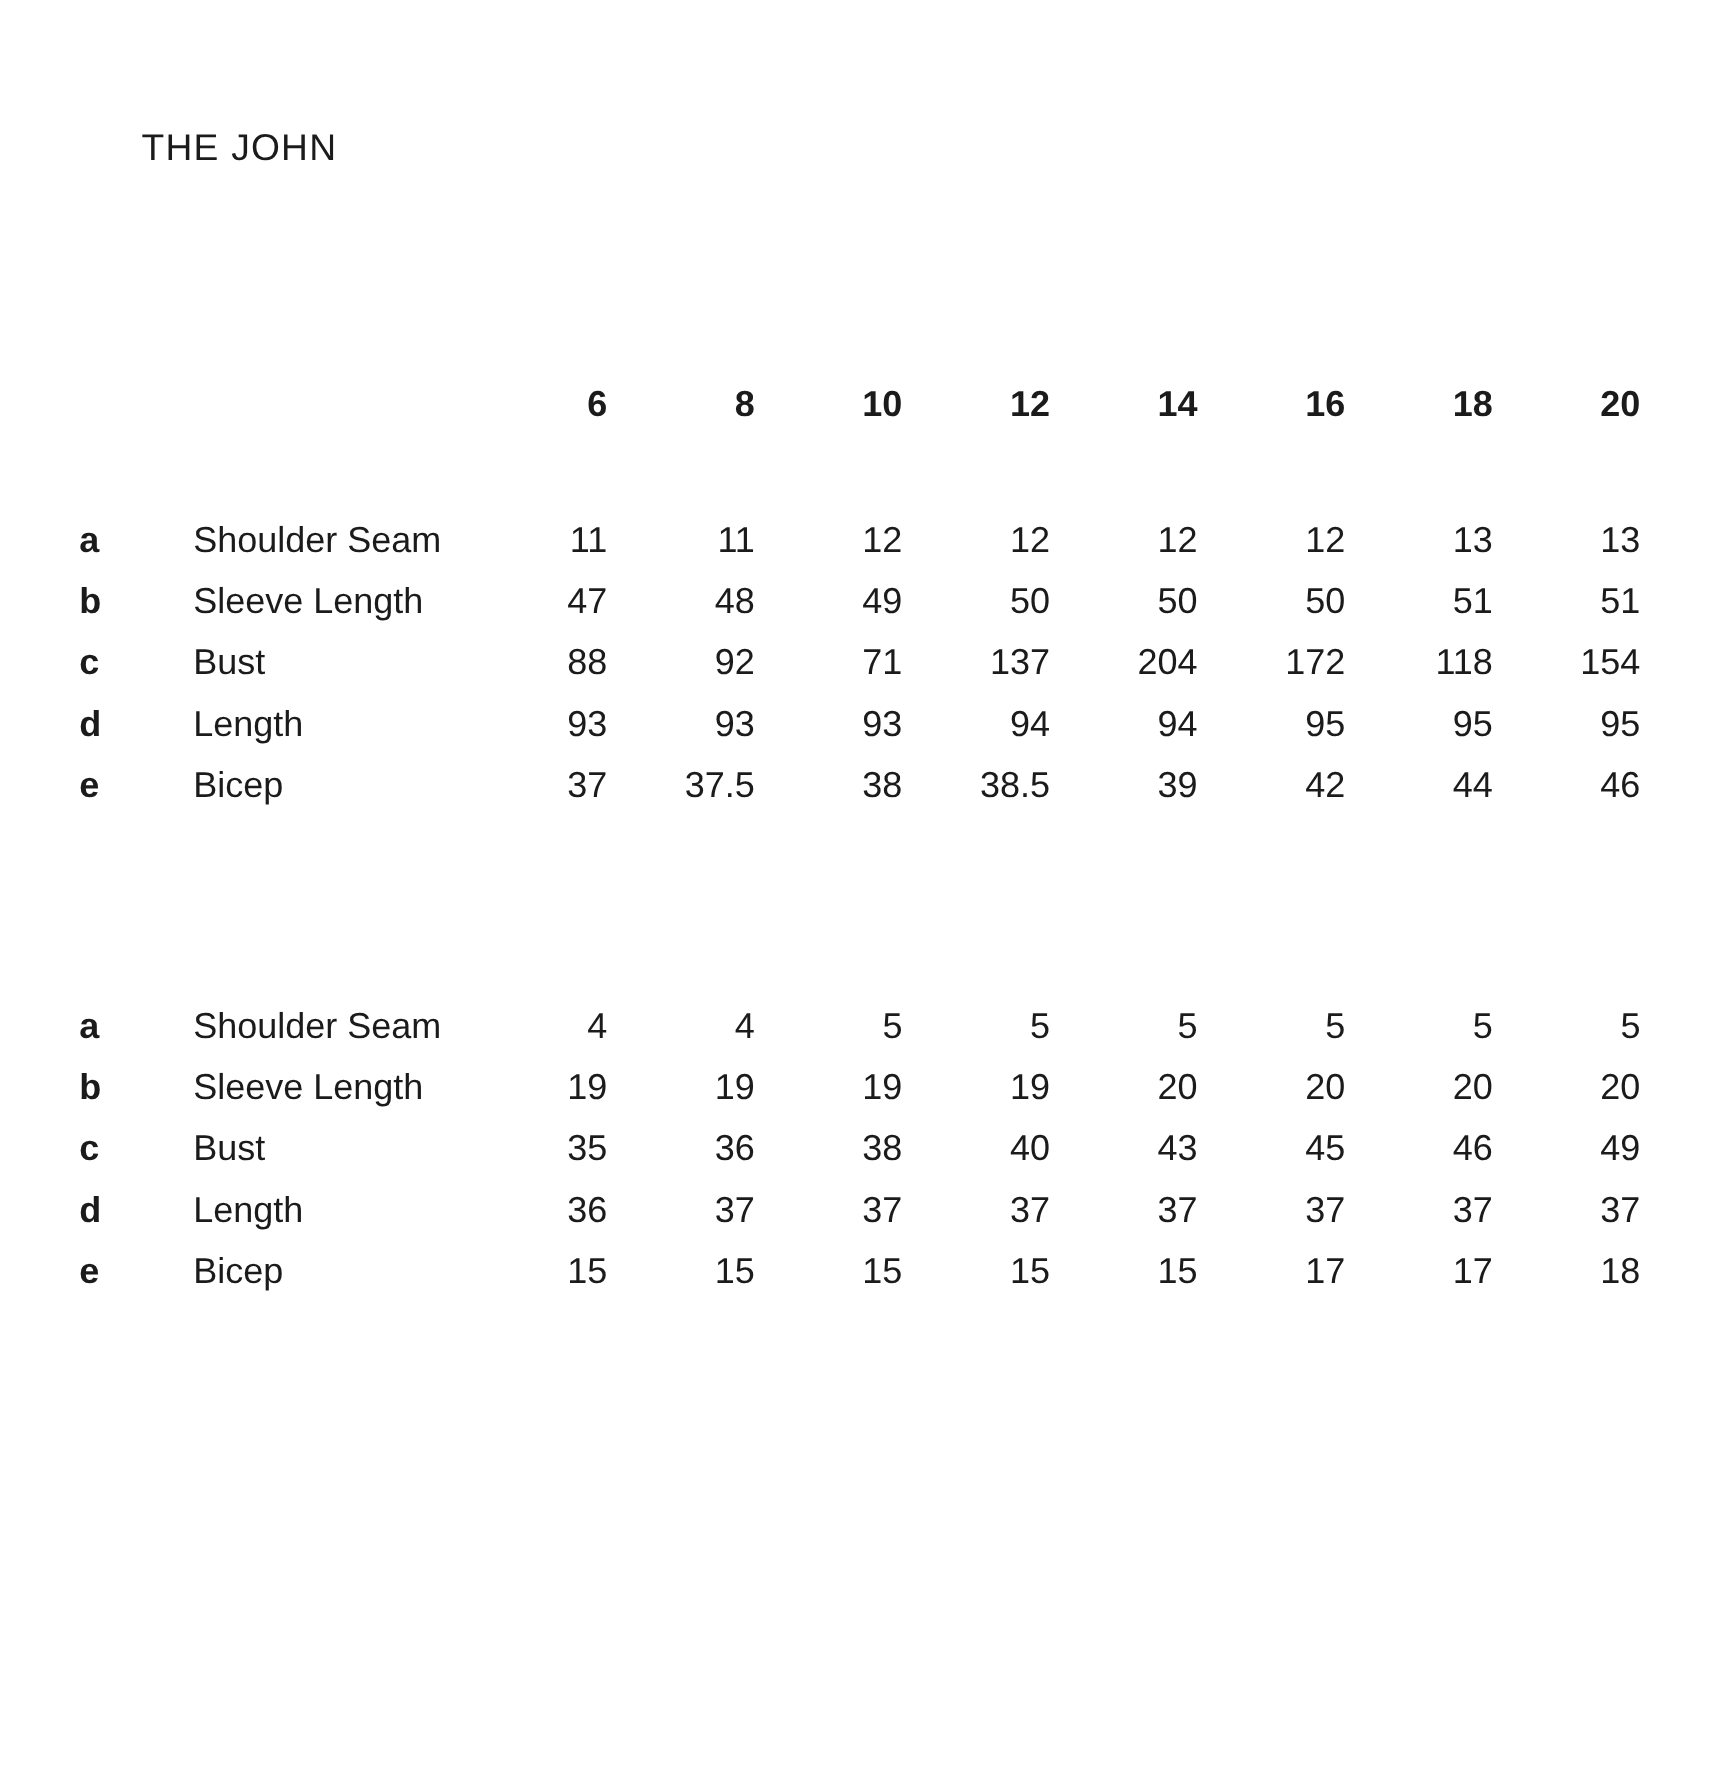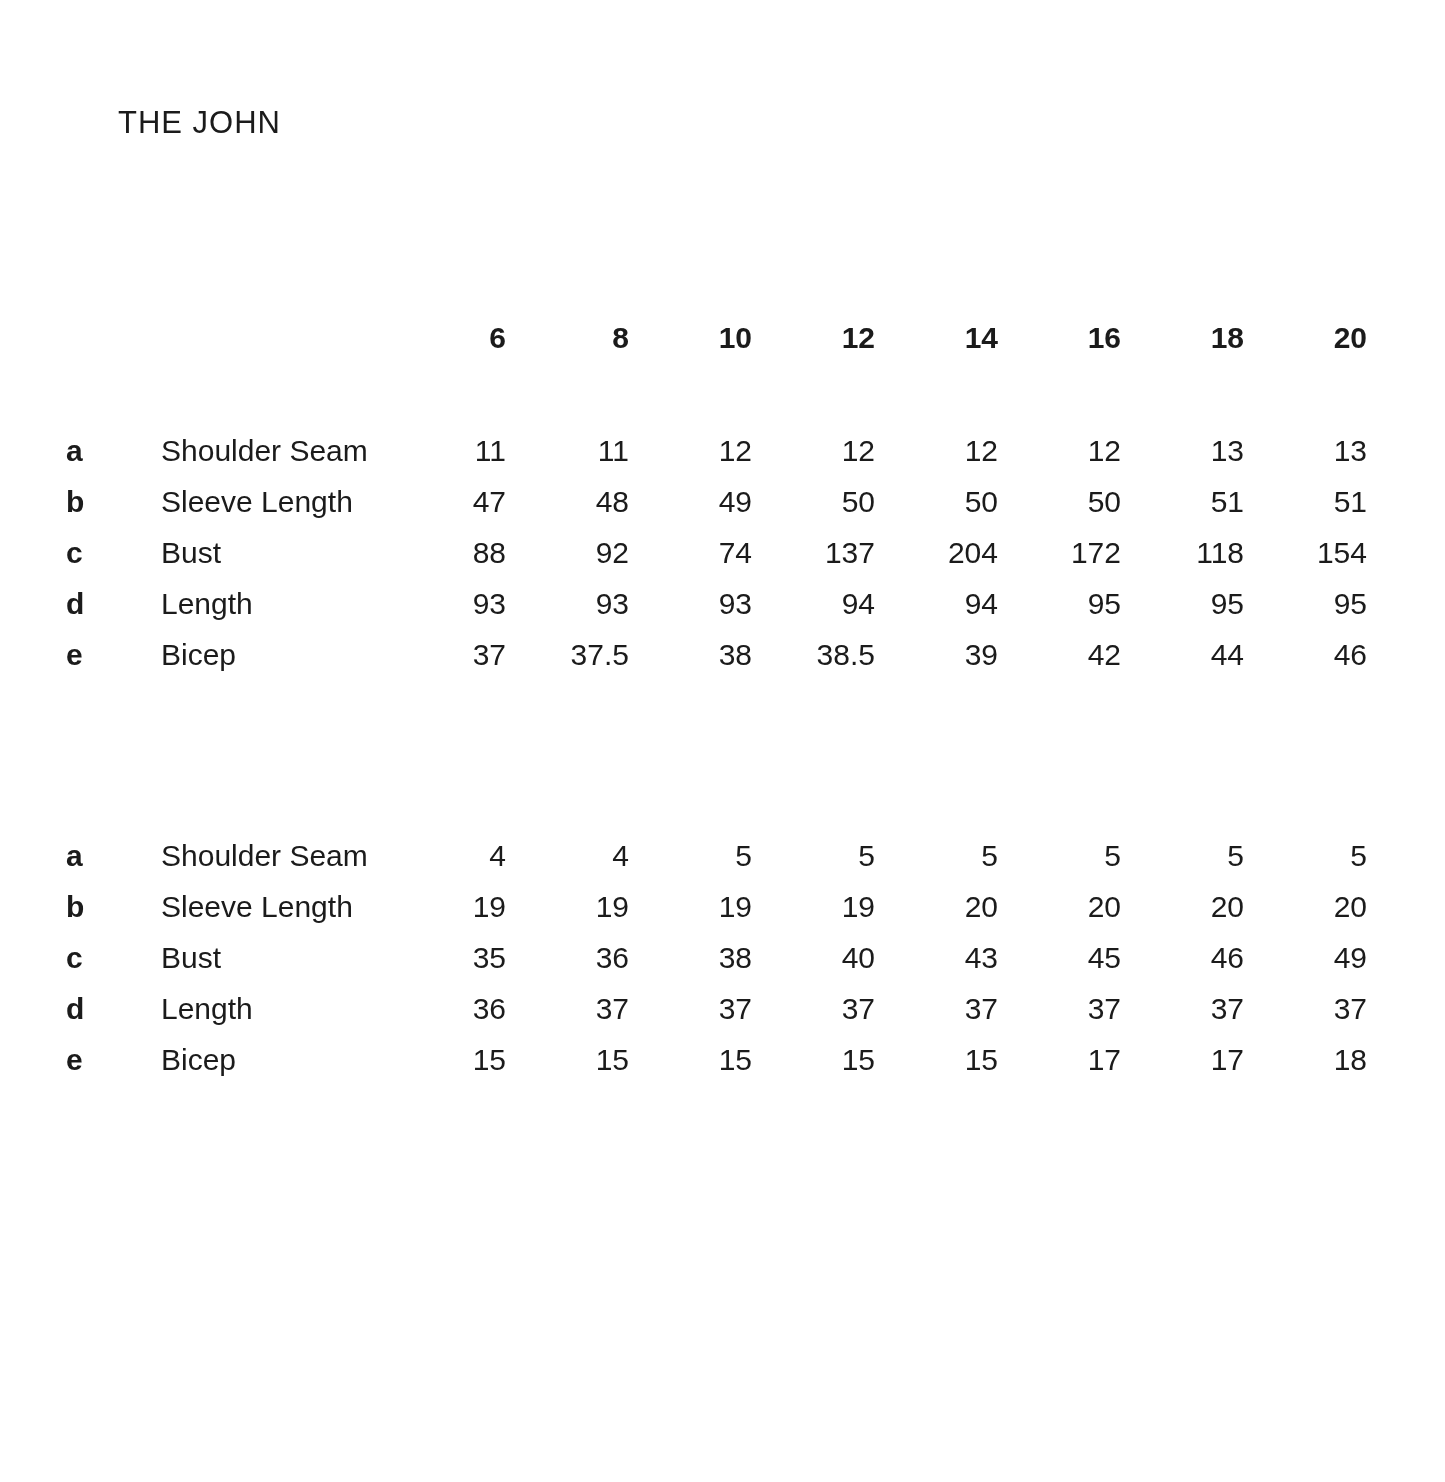--- a/index.html
+++ b/index.html
@@ -103,21 +103,21 @@
         <div class="cell num">50</div>
         <div class="cell num">50</div>
         <div class="cell num">51</div>
         <div class="cell num">51</div>
       </div>
       <div class="grid row">
         <div class="cell key">c</div>
         <div class="cell label">Bust</div>
         <div class="cell num">88</div>
         <div class="cell num">92</div>
-        <div class="cell num">74</div>
+        <div class="cell num">71</div>
         <div class="cell num">137</div>
         <div class="cell num">204</div>
         <div class="cell num">172</div>
         <div class="cell num">118</div>
         <div class="cell num">154</div>
       </div>
       <div class="grid row">
         <div class="cell key">d</div>
         <div class="cell label">Length</div>
         <div class="cell num">93</div>

